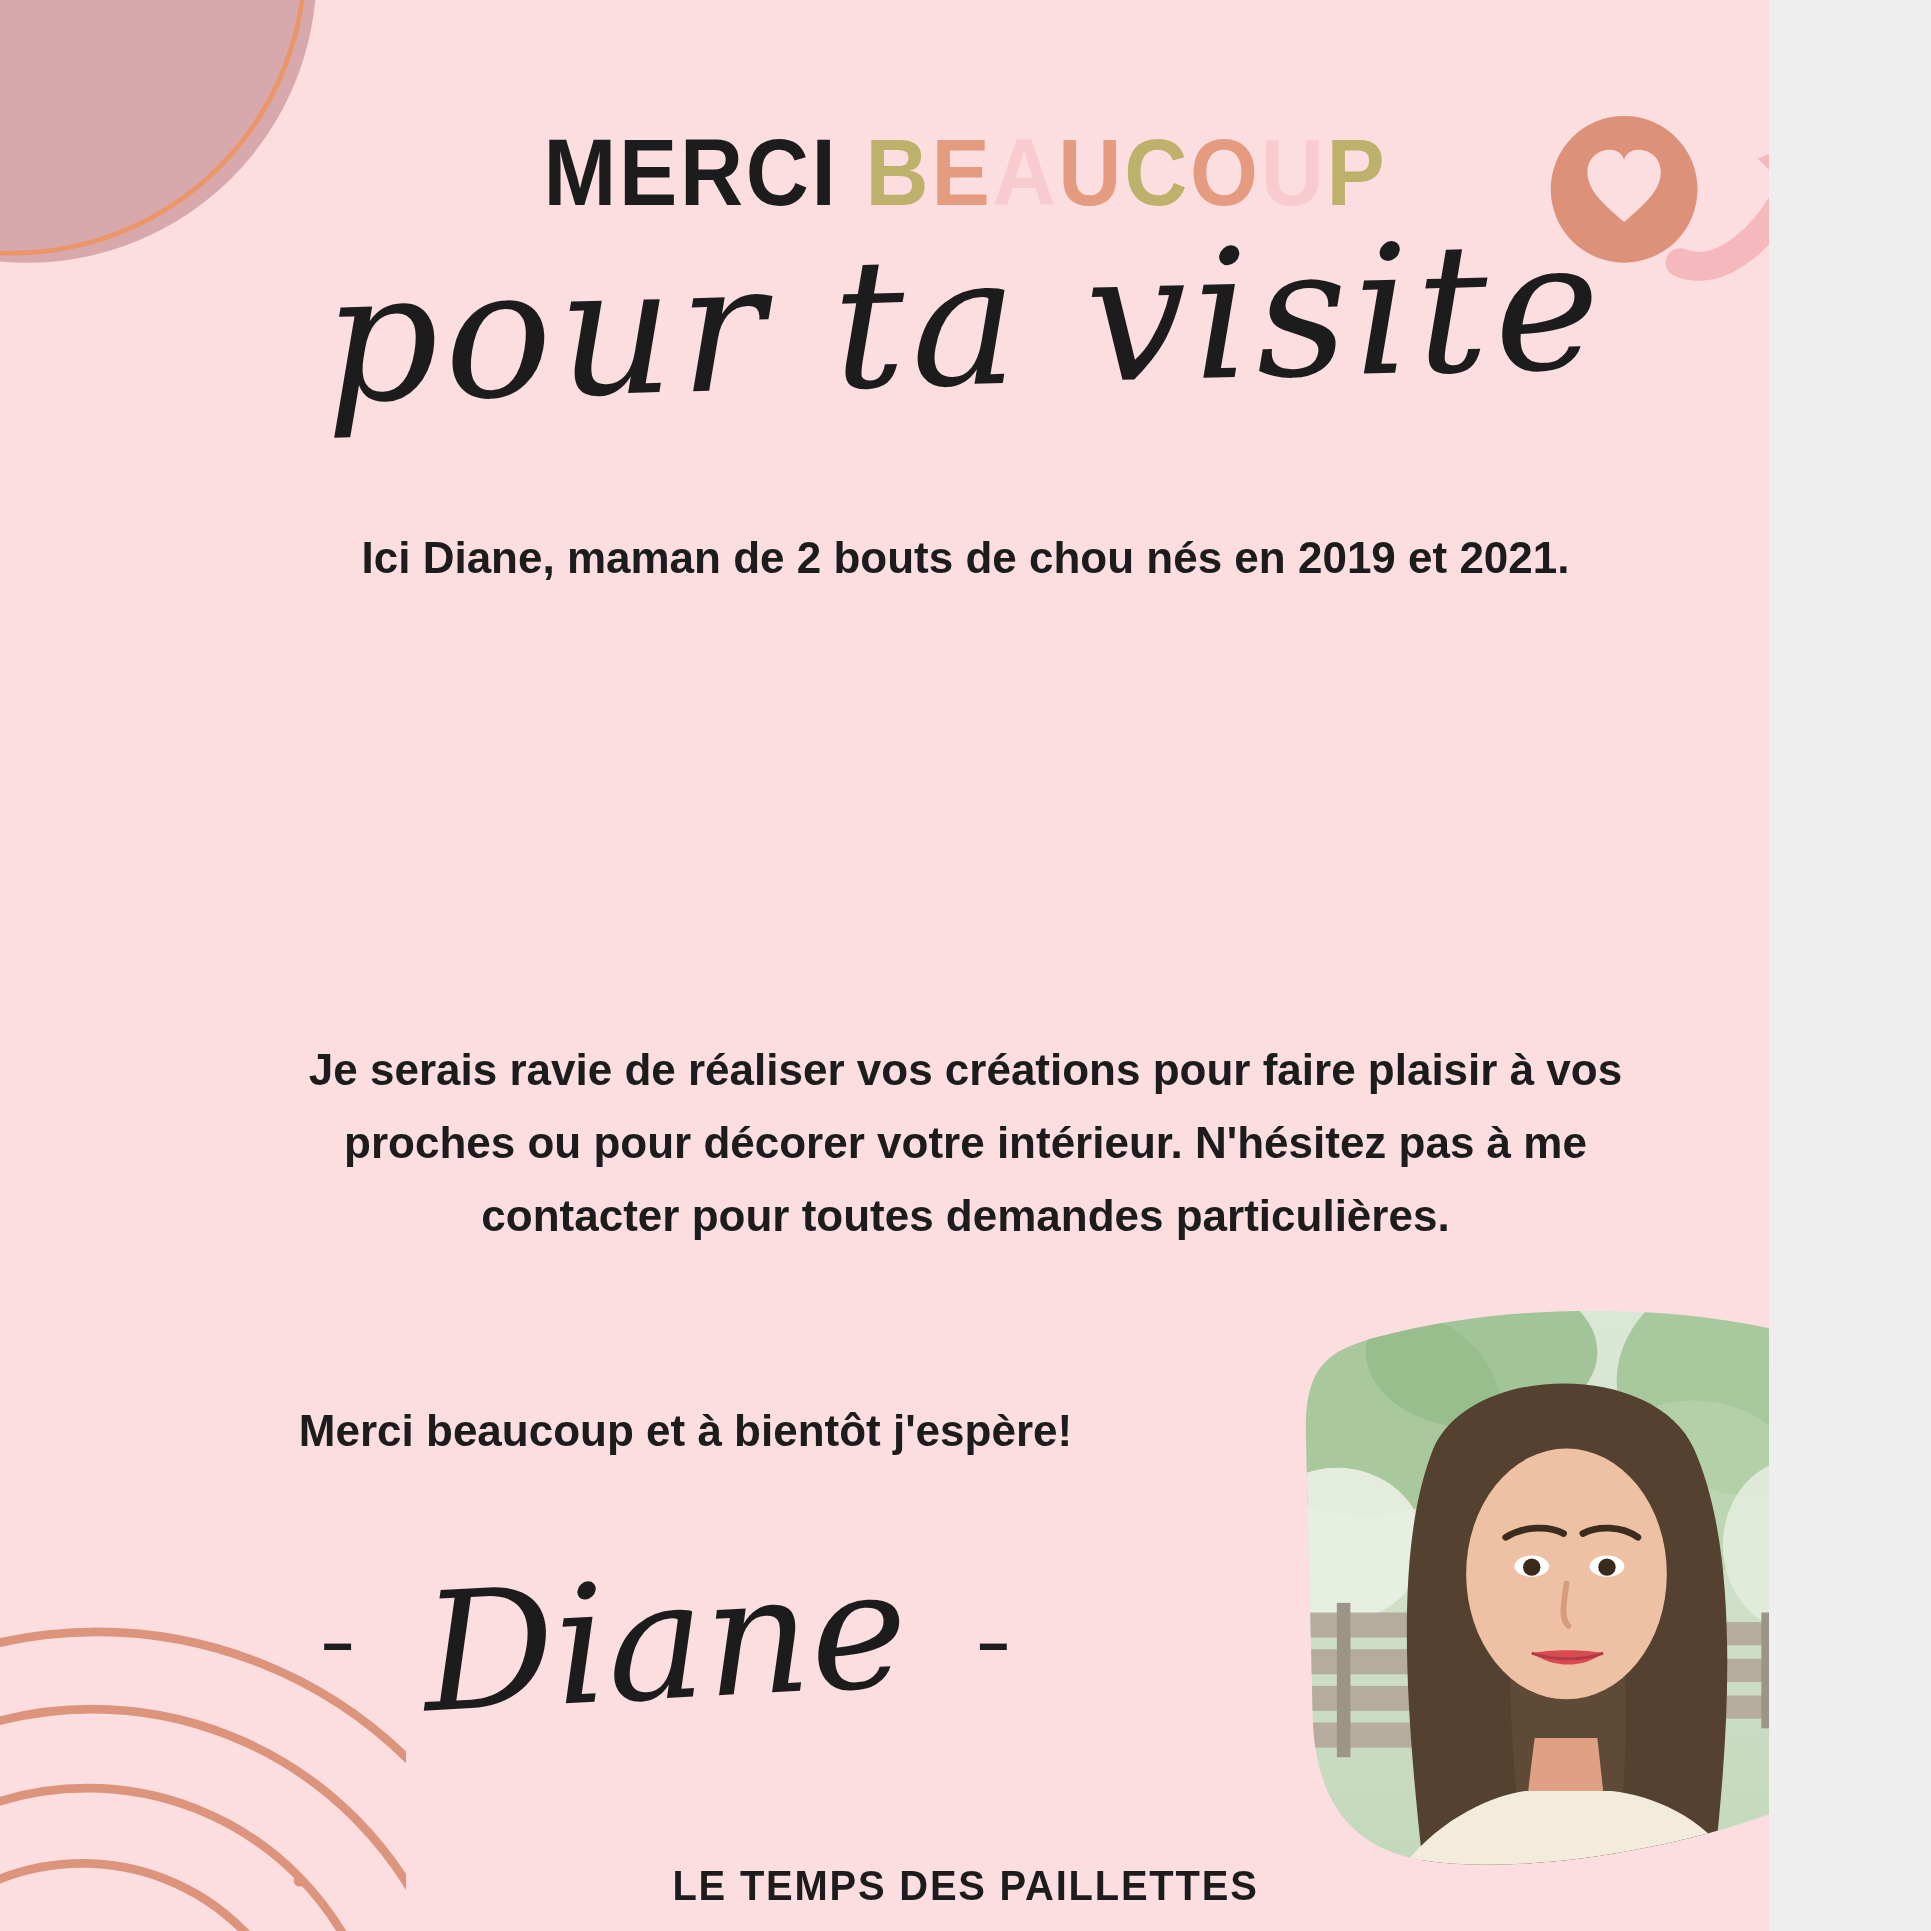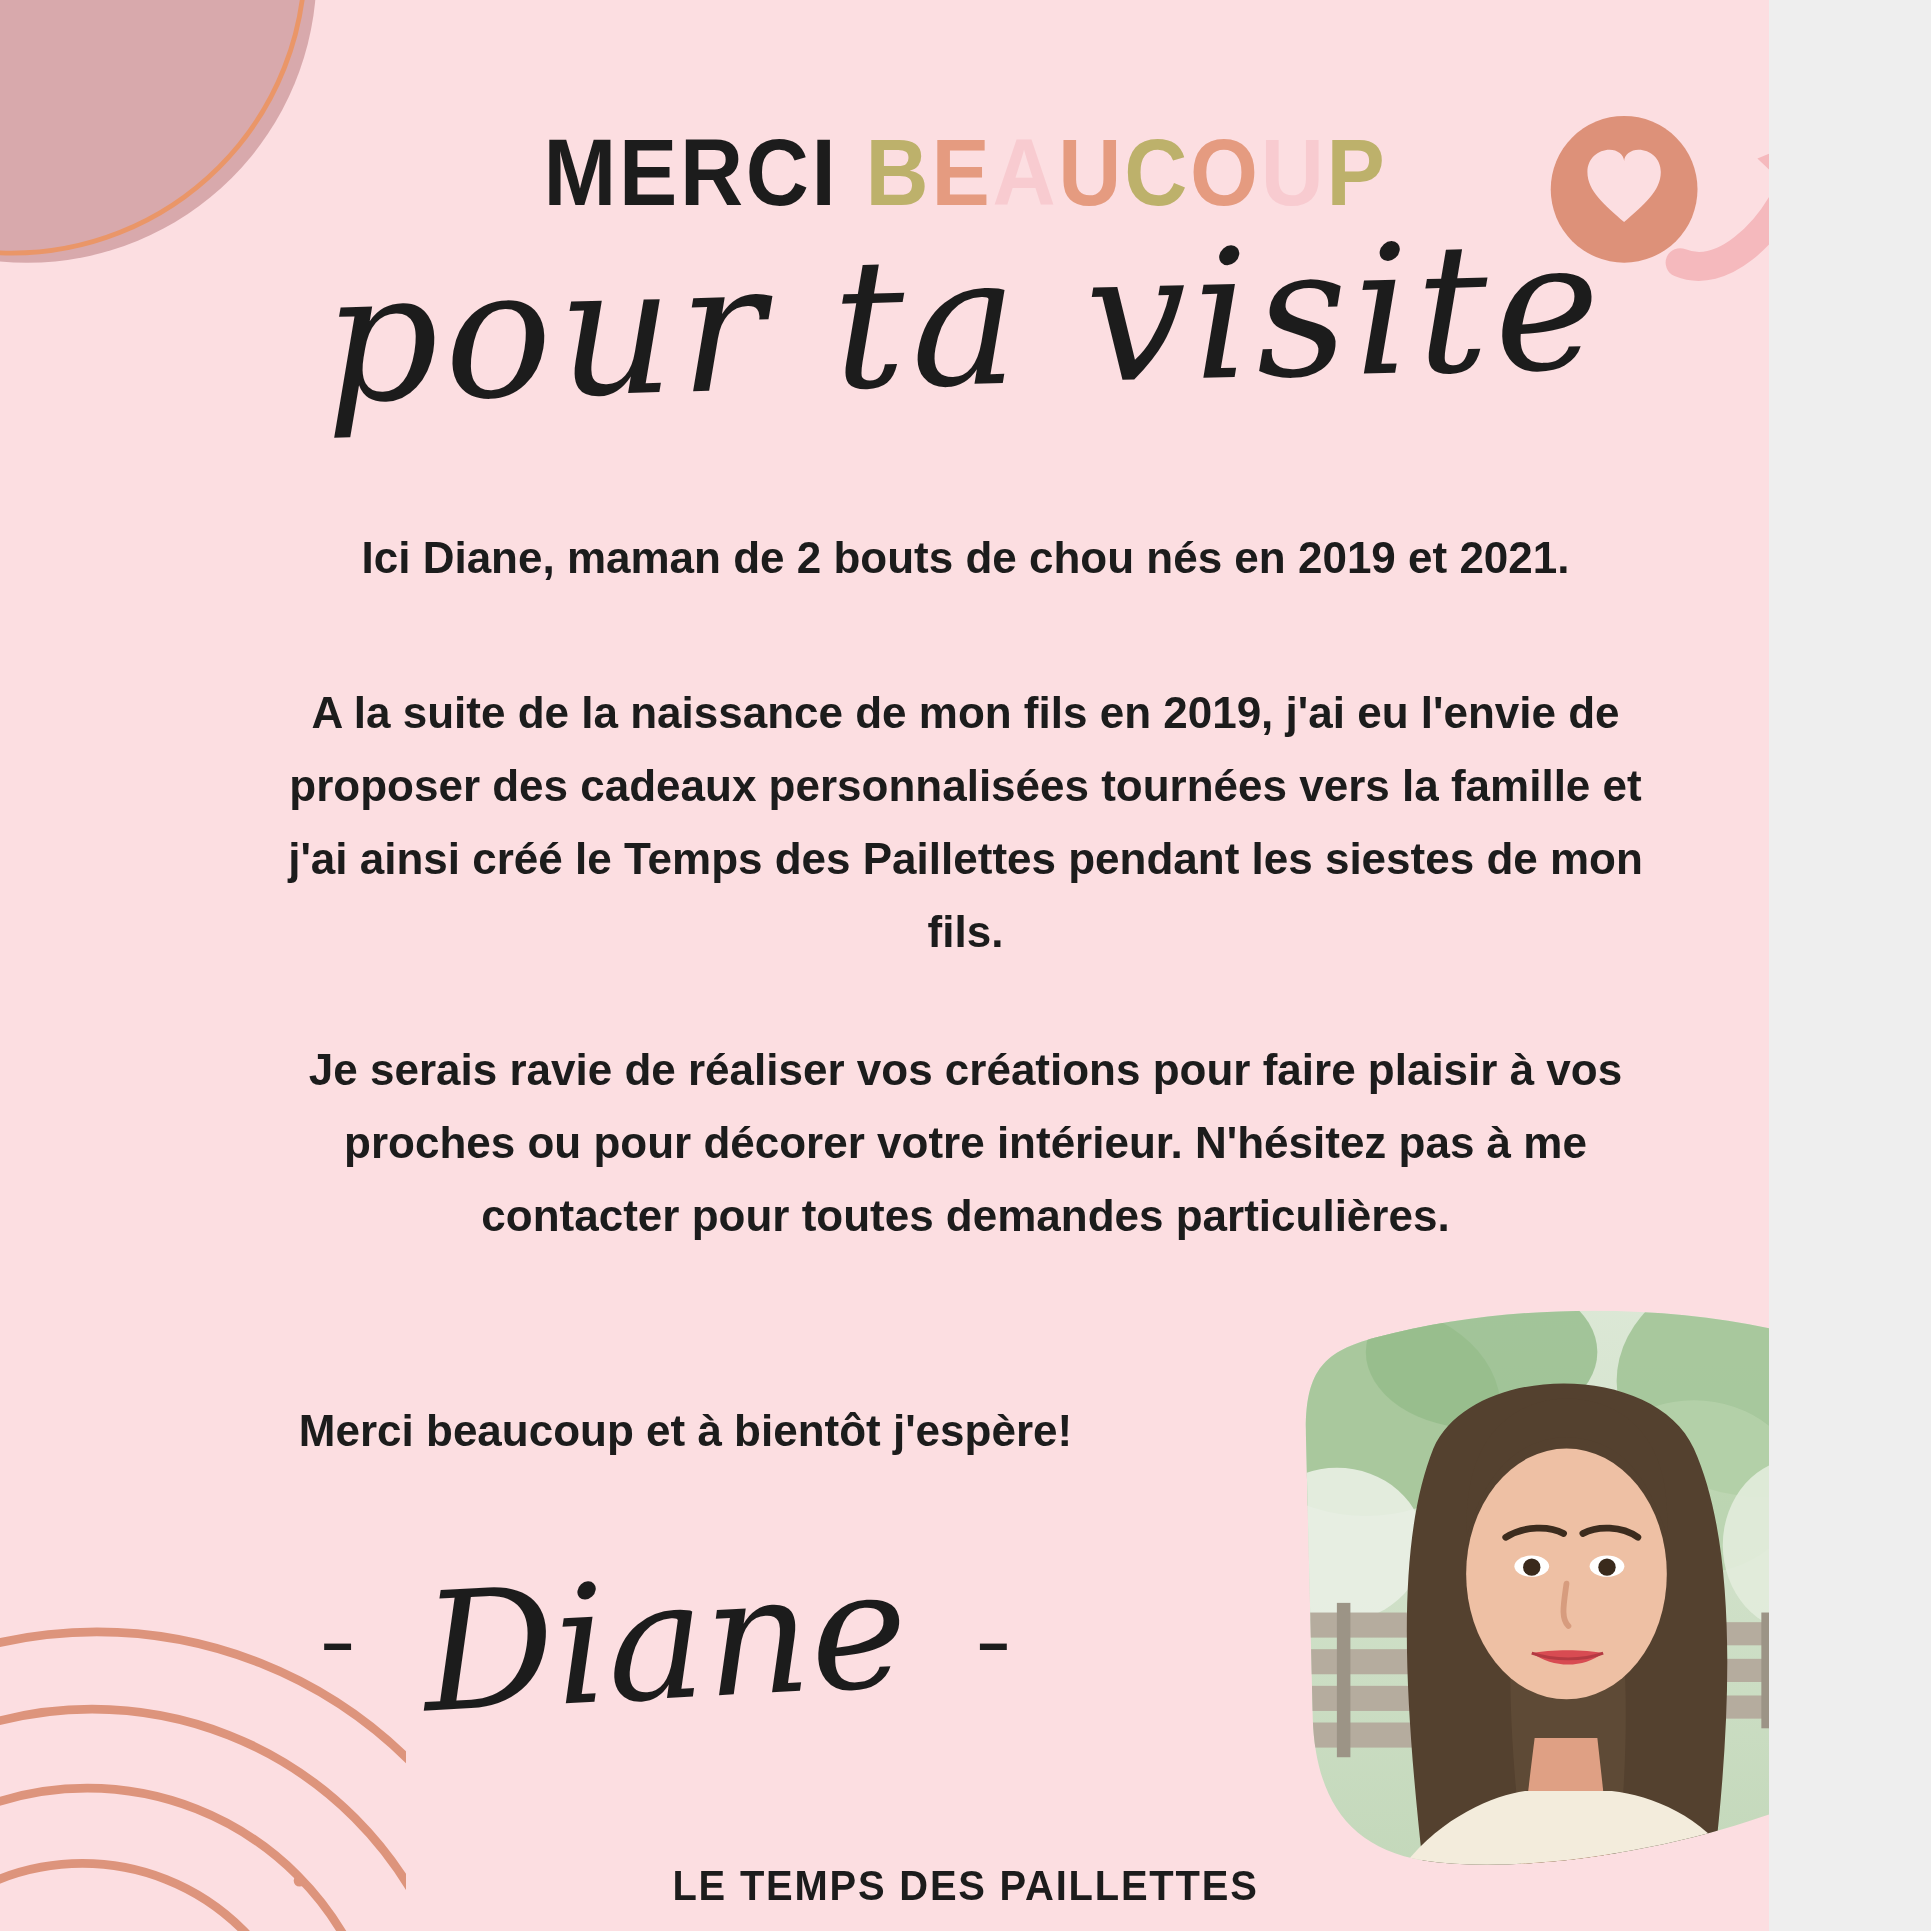--- a/index.html
+++ b/index.html
@@ -100,24 +100,20 @@
 
   <div class="abs title-row">
     <span class="title-merci">MERCI</span>
     <span> </span>
     <span class="title-beaucoup" id="beaucoup"><span style="color: rgb(189, 177, 107);">B</span><span style="color: rgb(229, 155, 128);">E</span><span style="color: rgb(248, 203, 208);">A</span><span style="color: rgb(229, 155, 128);">U</span><span style="color: rgb(189, 177, 107);">C</span><span style="color: rgb(229, 155, 128);">O</span><span style="color: rgb(248, 203, 208);">U</span><span style="color: rgb(189, 177, 107);">P</span></span>
   </div>
 
   <div class="abs script-line">pour ta visite</div>
 
   <div class="abs para p1">Ici Diane, maman de 2 bouts de chou nés en 2019 et 2021.</div>
-  <div class="abs para p2">A la suite de la naissance de mon fils en 2019, j'ai eu l'envie de
-proposer des cadeaux personnalisées tournées vers la famille et
-j'ai ainsi créé le Temps des Paillettes pendant les siestes de mon
-fils.</div>
   <div class="abs para p3">Je serais ravie de réaliser vos créations pour faire plaisir à vos
 proches ou pour décorer votre intérieur. N'hésitez pas à me
 contacter pour toutes demandes particulières.</div>
   <div class="abs para p4">Merci beaucoup et à bientôt j'espère!</div>
 
   <div class="abs signature">
     <span class="sig-dash">-</span>
     <span class="sig-name">Diane</span>
     <span class="sig-dash">-</span>
   </div>

